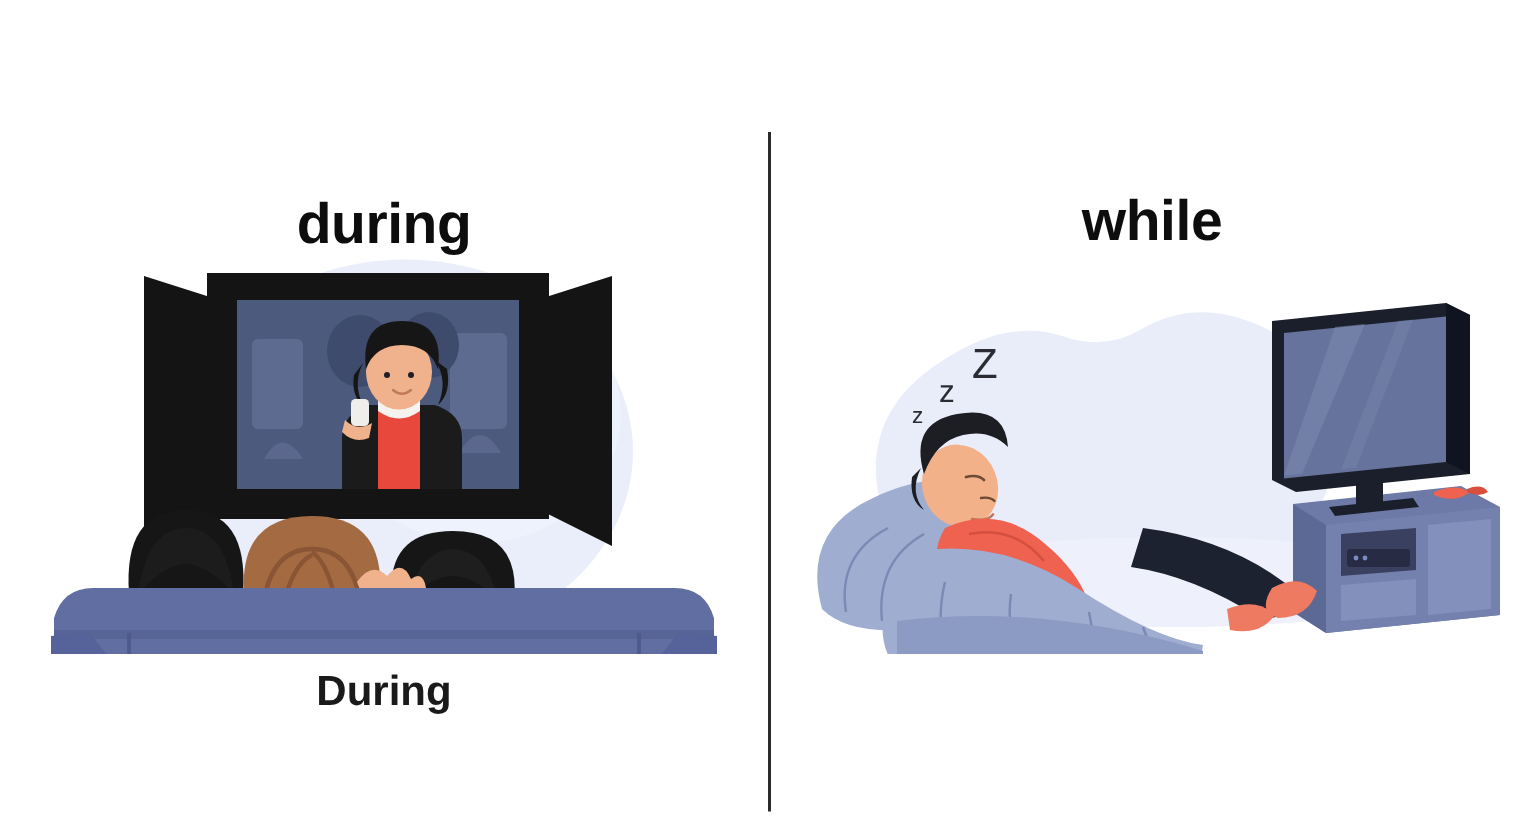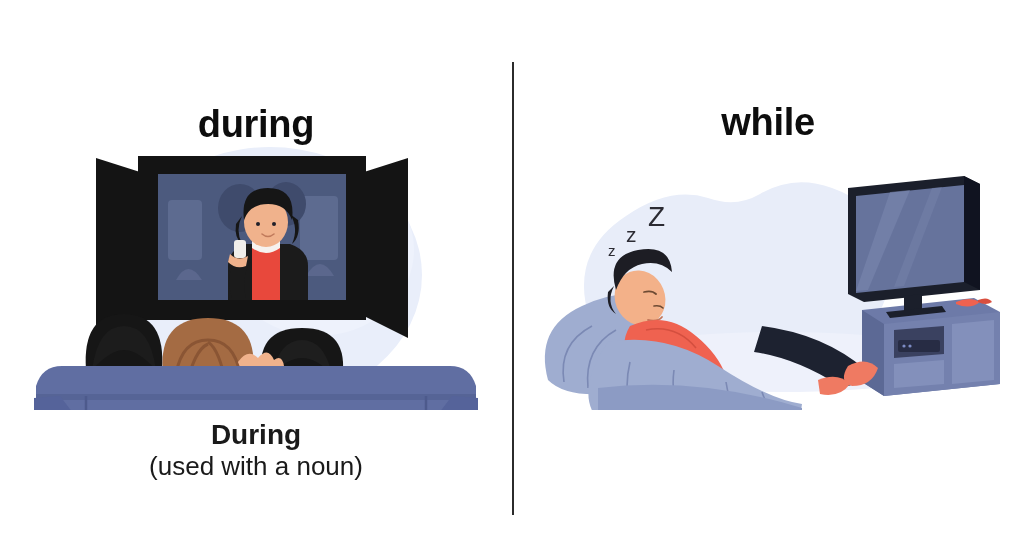--- a/index.html
+++ b/index.html
@@ -12,20 +12,21 @@
     height: 559px;
     font-family: "Liberation Sans", sans-serif;
     overflow: hidden;
     position: relative;
   }
   .board {
     position: absolute;
     inset: 0;
     background: #ffffff;
     display: flex;
+    margin-top: 26px;
   }
   .panel {
     position: relative;
     width: 50%;
     height: 100%;
     box-sizing: border-box;
   }
   .divider {
     position: absolute;
     left: 512px;
@@ -164,21 +165,20 @@
           <path d="M86 266 L86 300" stroke="#4d5a8c" stroke-width="2.5"></path>
           <path d="M426 266 L426 300" stroke="#4d5a8c" stroke-width="2.5"></path>
         </g>
       </svg>
     </div>
 
     <div class="caption">
       <div class="line1">
         <span class="strong">During</span><span class="normal"></span>
       </div>
-      <div class="line2">(used with a noun)</div>
     </div>
   </section>
 
   <section class="panel right">
 
     <h1 class="panel-title">while</h1>
 
     <div class="art">
       <svg viewBox="0 0 512 280" xmlns="http://www.w3.org/2000/svg" aria-hidden="true">
 

